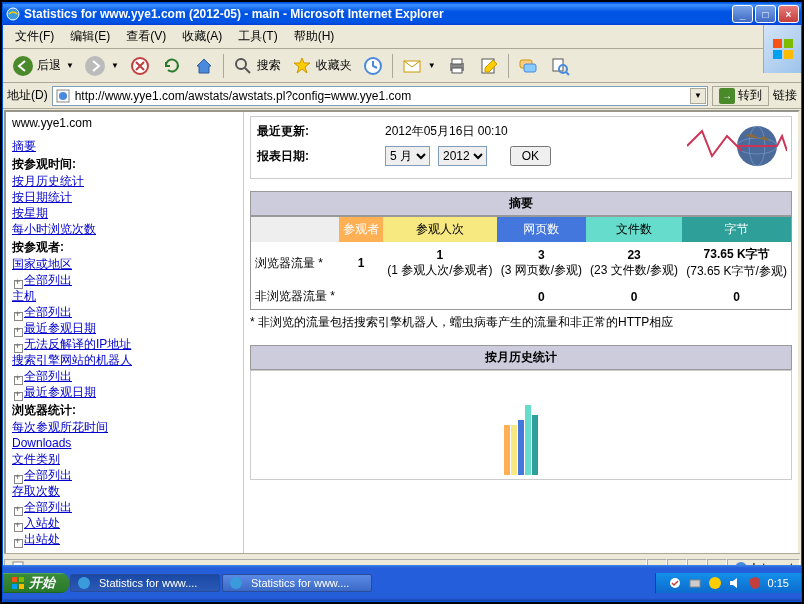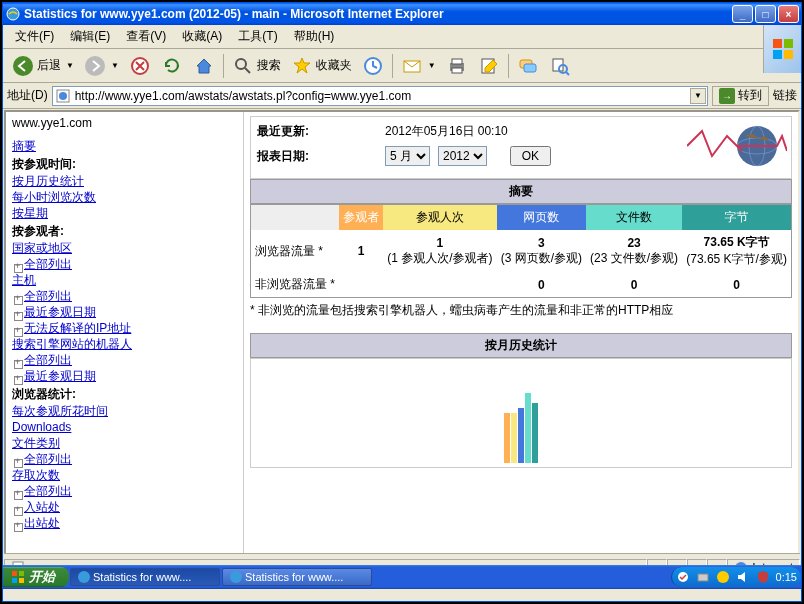--- a/index.html
+++ b/index.html
@@ -41,21 +41,21 @@
 .sidebar a { color: #0000cc; text-decoration: underline; display: block; font-size: 12px; line-height: 16px; }
 .sidebar .sub { margin-left: 12px; position: relative; }
 .sidebar .sub::before { content: ""; position: absolute; left: -10px; top: 8px; width: 7px; height: 7px; border: 1px solid #888; background: #fff; font-size: 8px; }
 .sidebar .sub::after { content: "+"; position: absolute; left: -9px; top: 6px; font-size: 9px; color: #666; line-height: 9px; }
 
 .main { flex: 1; overflow: auto; padding: 4px 6px; position: relative; }
 .main::-webkit-scrollbar { width: 16px; }
 .main::-webkit-scrollbar-track { background: #ece9d8; }
 .main::-webkit-scrollbar-thumb { background: #c8c8c8; border: 1px solid #888; }
 
-.updatebox { border: 1px solid #ccc; padding: 6px; position: relative; min-height: 56px; }
+.updatebox { border: 1px solid #ccc; padding: 6px; margin-bottom: 12px; position: relative; min-height: 56px; }
 .updatebox .row { display: flex; align-items: center; gap: 8px; margin-bottom: 6px; }
 .updatebox .lbl { font-weight: bold; width: 120px; }
 .updatebox select { font-size: 12px; font-family: inherit; height: 20px; border: 1px solid #7f9db9; }
 .updatebox input[type=button] { font-size: 12px; padding: 1px 10px; font-family: inherit; }
 .globe { position: absolute; right: 4px; top: 4px; width: 100px; height: 50px; }
 
 .sectitle { background: #ccccdd; text-align: center; font-weight: bold; padding: 3px; border: 1px solid #999; }
 .infotable { width: 100%; border: 1px solid #999; border-collapse: collapse; font-size: 12px; margin-bottom: 4px; }
 .infotable td { padding: 2px 4px; border: 0; }
 .infotable .k { font-weight: bold; width: 90px; }
@@ -71,25 +71,25 @@
 .th5 { background: #2fa099; }
 .note { font-size: 12px; margin: 4px 0 14px; }
 
 .chartbox { border: 1px solid #ccc; height: 110px; display: flex; align-items: flex-end; justify-content: center; gap: 1px; padding-bottom: 4px; overflow: hidden; }
 .bar { width: 6px; }
 
 .statusbar { position: absolute; bottom: 20px; left: 1px; right: 1px; height: 28px; background: #ece9d8; border-top: 1px solid #aca899; display: flex; align-items: center; font-size: 12px; }
 .statusbar .cell { border: 1px inset #fff; height: 18px; padding: 0 6px; display: flex; align-items: center; gap: 4px; }
 .statusbar .flex { flex: 1; }
 
-.taskbar { position: absolute; bottom: 12px; left: 0; right: 0; height: 24px; background: linear-gradient(to bottom, #3e83e6, #245edb 8%, #245edb 92%, #1941a5); display: flex; align-items: center; }
+.taskbar { position: absolute; bottom: 0; left: 0; right: 0; height: 36px; background: linear-gradient(to bottom, #3e83e6, #245edb 8%, #245edb 92%, #1941a5); display: flex; align-items: center; }
 .startbtn { height: 20px; background: linear-gradient(to bottom, #5eb85e, #3a8a3a 8%, #2a7a2a 92%, #1a5a1a); color: #fff; font-weight: bold; padding: 0 14px 0 8px; display: flex; align-items: center; gap: 4px; border-radius: 0 8px 8px 0; font-style: italic; font-family: Arial; font-size: 13px; }
-.taskbtn { height: 18px; margin: 0 1px; background: linear-gradient(to bottom, #5a8ae6, #3a6ac6); border: 1px solid #2a4a9a; color: #fff; padding: 0 6px; display: flex; align-items: center; gap: 2px; font-size: 11px; min-width: 150px; border-radius: 2px; }
+.taskbtn { height: 18px; margin: 0 1px; background: linear-gradient(to bottom, #5a8ae6, #3a6ac6); border: 1px solid #2a4a9a; color: #fff; padding: 0 6px; display: flex; align-items: center; gap: 8px; font-size: 11px; min-width: 150px; border-radius: 2px; }
 .taskbtn.active { background: linear-gradient(to bottom, #1a4aa6, #2a5ab6); }
-.tray { margin-left: auto; background: linear-gradient(to bottom, #1290e9, #0d6bce); height: 20px; padding: 0 4px; display: flex; align-items: center; gap: 6px; color: #fff; font-size: 11px; border-left: 1px solid #0a4a9a; border-radius: 10px; }
+.tray { margin-left: auto; background: linear-gradient(to bottom, #1290e9, #0d6bce); height: 20px; padding: 0 12px; display: flex; align-items: center; gap: 6px; color: #fff; font-size: 11px; border-left: 1px solid #0a4a9a; }
 .tray .ti { width: 14px; height: 14px; }
 
 svg { display: block; }
 </style>
 </head>
 <body>
 
 <div class="frame">
   <div class="titlebar">
     <span class="icon">
@@ -263,22 +263,23 @@
     </div>
     <span class="lab">链接</span>
   </div>
 
   <div class="content">
     <div class="sidebar">
       <div class="val">www.yye1.com</div>
       <a>摘要</a>
       <div class="sec">按参观时间:</div>
       <a>按月历史统计</a>
+      <a>按日期统计</a>
+      <a>按星期</a>
       <a>每小时浏览次数</a>
-      <a>按星期</a>
       <div class="sec">按参观者:</div>
       <a>国家或地区</a>
       <a class="sub">全部列出</a>
       <a>主机</a>
       <a class="sub">全部列出</a>
       <a class="sub">最近参观日期</a>
       <a class="sub">无法反解译的IP地址</a>
       <a>搜索引擎网站的机器人</a>
       <a class="sub">全部列出</a>
       <a class="sub">最近参观日期</a>

